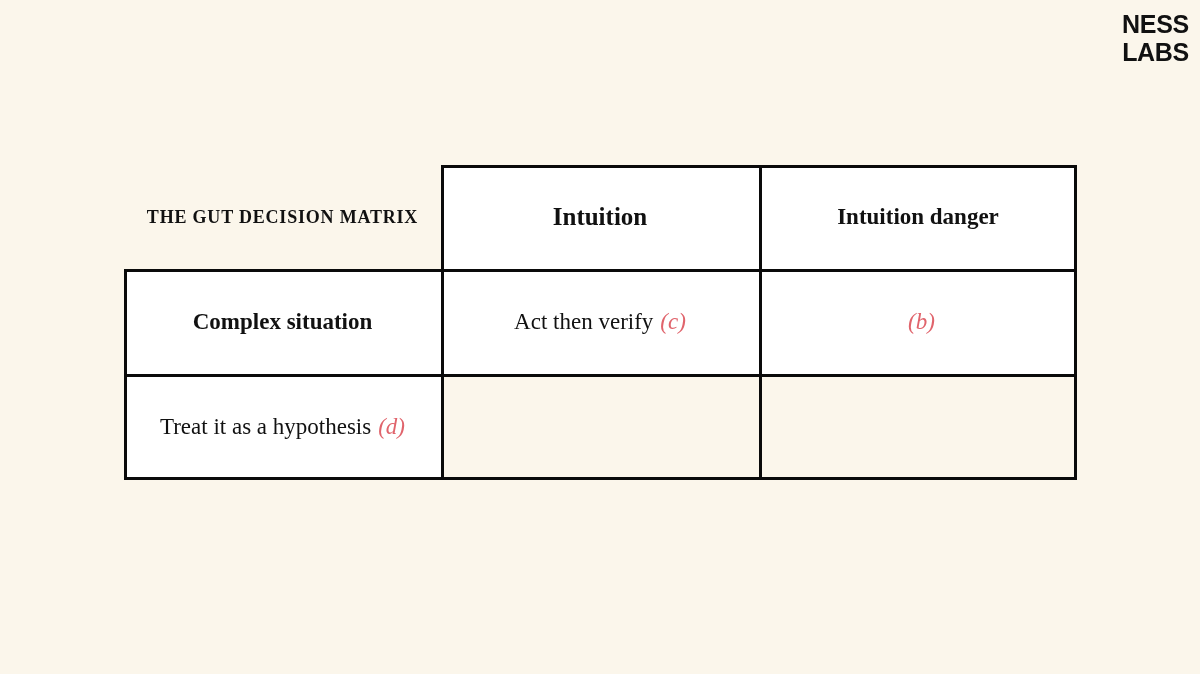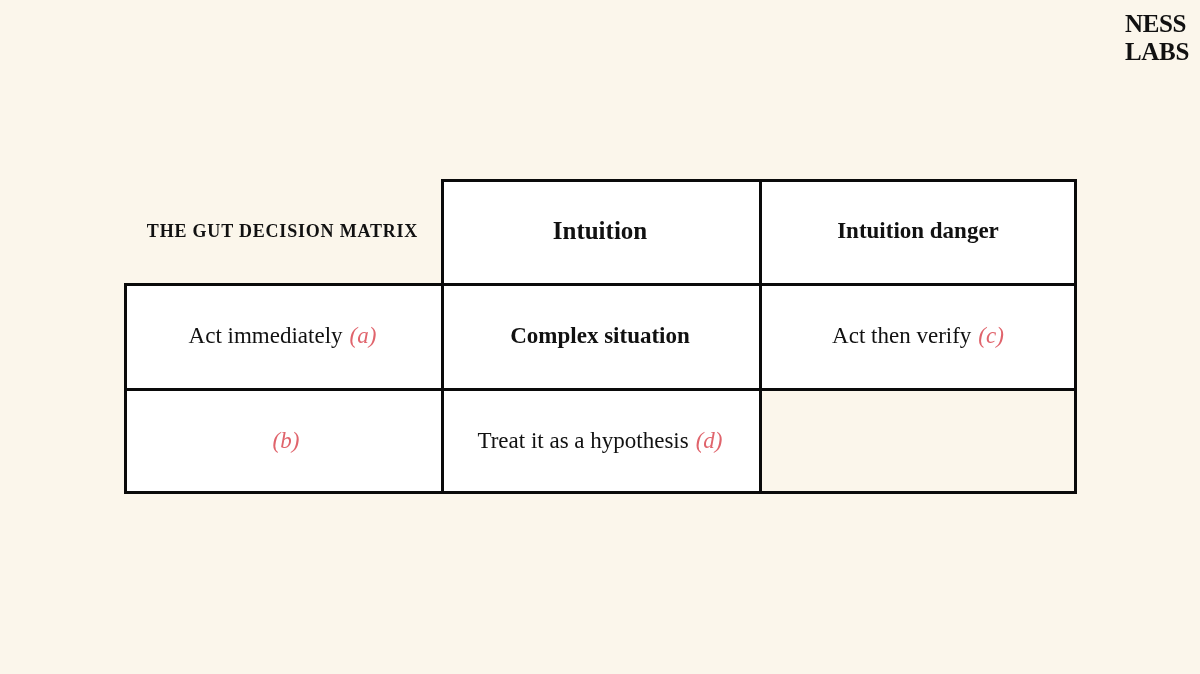--- a/index.html
+++ b/index.html
@@ -14,35 +14,35 @@
     color: #111111;
     overflow: hidden;
     position: relative;
   }
 
   
   .brand {
     position: absolute;
     top: 10px;
     right: 11px;
-    text-align: left;
-    font-family: Liberation Serif, serif;
+    text-align: center;
+    font-family: Liberation Sans, sans-serif;
     font-weight: bold;
     font-size: 25px;
     line-height: 28px;
     letter-spacing: -0.3px;
     color: #111111;
   }
   .brand div { display: block; }
 
   
   .matrix {
     position: absolute;
     left: 124px;
-    top: 179px;
+    top: 165px;
     width: 953px;
     height: 223px;
   }
 
   .grid {
     position: absolute;
     inset: 0;
     display: grid;
     grid-template-columns: 317px 318px 318px;
     grid-template-rows: 104px 105px 106px;
@@ -129,24 +129,20 @@
 </div>
 
 <div class="matrix">
 
   <div class="grid">
 
     <div class="cell corner">THE GUT DECISION MATRIX</div>
     <div class="cell filled colhead">Intuition</div>
 
     <div class="cell filled rowhead">Intuition danger</div>
-    <div class="cell filled body">
-      <span>Act immediately</span>
-      <span class="marker">(a)</span>
-    </div>
     <div class="cell filled rowhead">Complex situation</div>
 
     <div class="cell filled body">
       <span>Act then verify</span>
       <span class="marker">(c)</span>
     </div>
     <div class="cell filled body">
       <span class="marker">(b)</span>
     </div>
     <div class="cell filled body">

